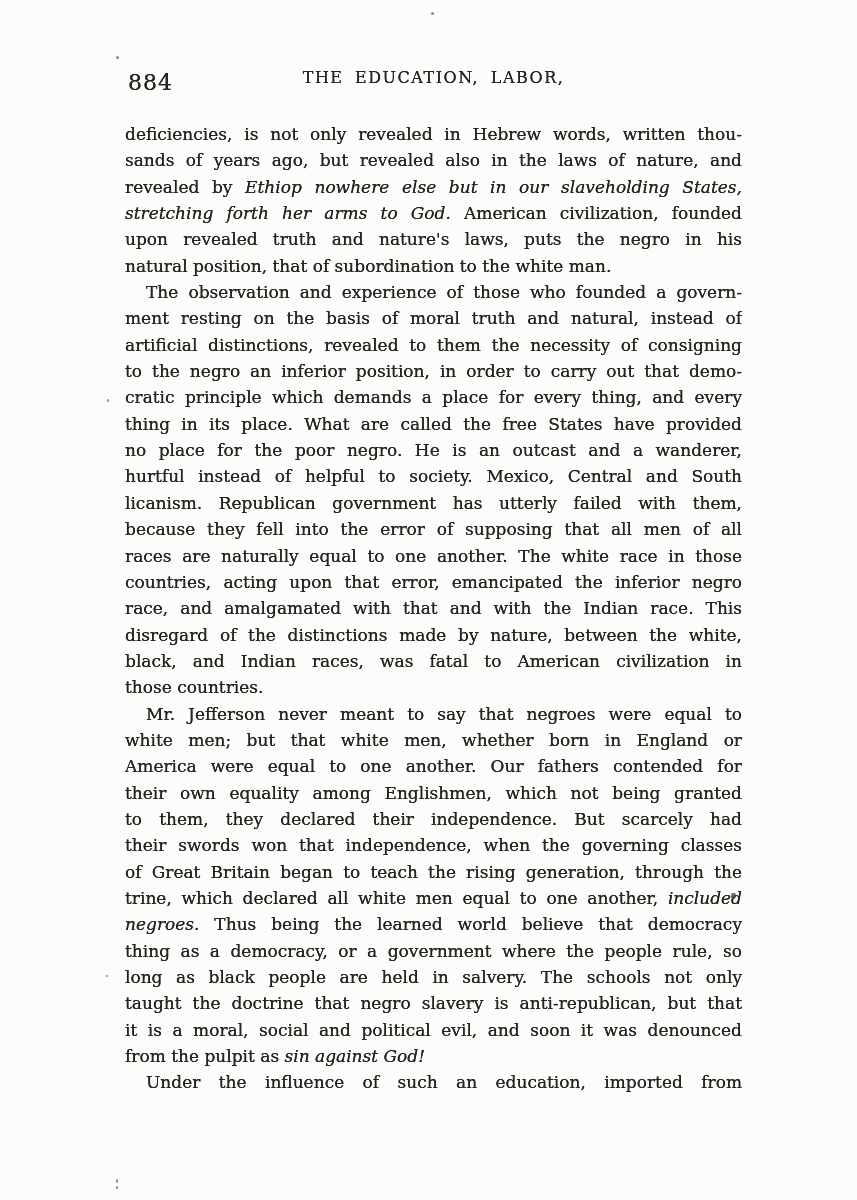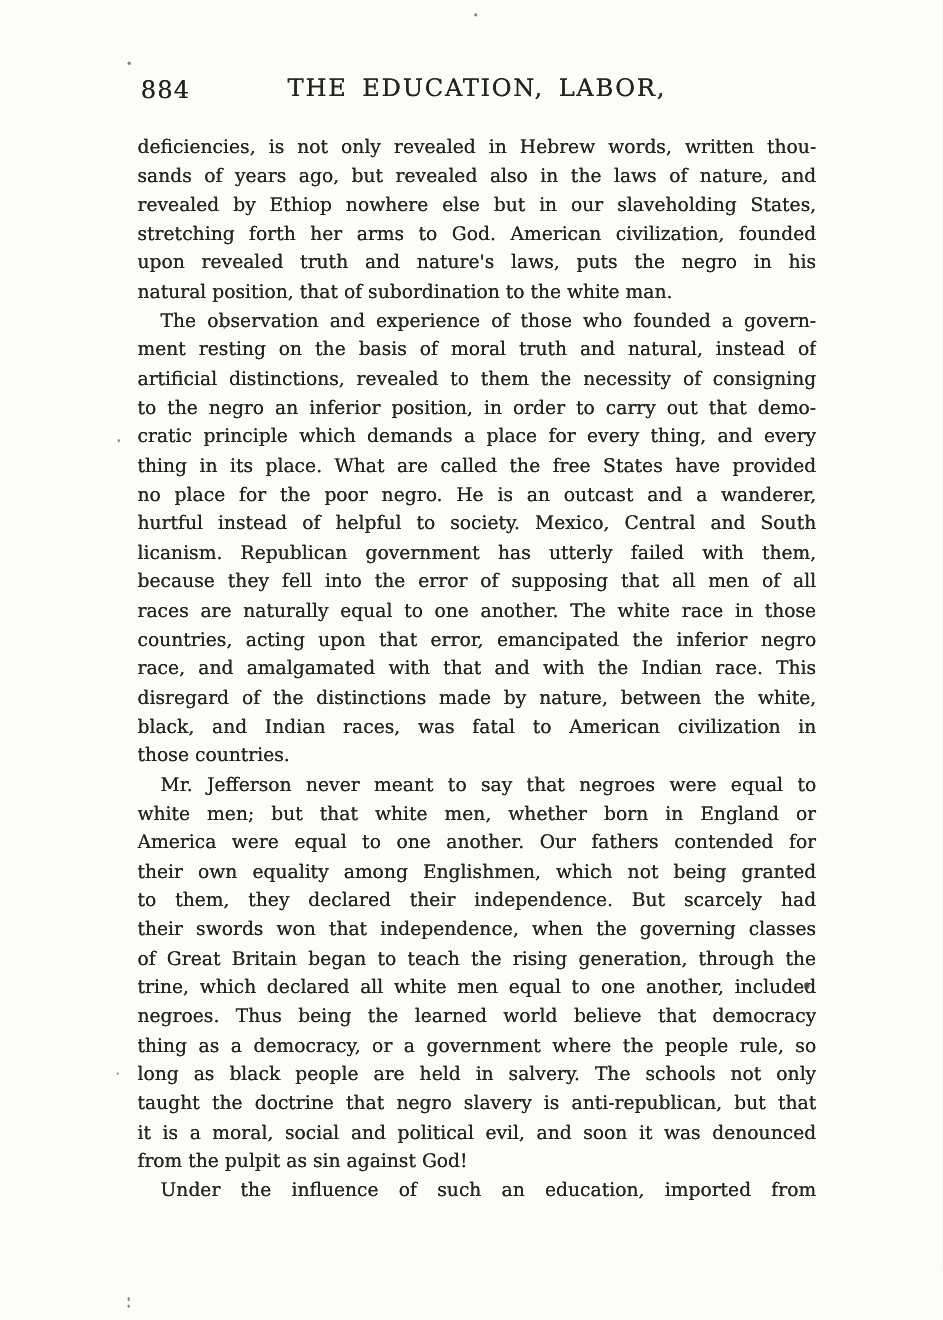--- a/index.html
+++ b/index.html
@@ -14,39 +14,39 @@
   }
   .pageno{
     position:absolute;left:128px;top:72px;
     font-size:22px;line-height:1;
     letter-spacing:1px;
     text-shadow:0 0 .4px currentColor;
   }
   .running{
     position:absolute;left:125px;top:70px;width:617px;
     text-align:center;
-    font-size:22px;line-height:1;
+    font-size:16px;line-height:1;
     letter-spacing:1.5px;word-spacing:5px;
     text-shadow:0 0 .4px currentColor;
   }
   .textblock{
     position:absolute;left:125px;top:121px;width:617px;
     font-size:17px;
     text-shadow:0 0 .3px currentColor;
   }
   .line{
     height:26.35px;line-height:26.35px;
     overflow:hidden;
     text-align:justify;
   }
   .line::after{content:"";display:inline-block;width:100%;}
   .line.last{text-align:left;}
   .line.last::after{content:none;}
   .line.indent{text-indent:21px;}
-  .it{}
+  .it{font-style:italic;}
   .rm{font-style:normal;}
   .sp{
     position:absolute;display:block;
     background:#4a4640;border-radius:50%;opacity:.65;
   }
   .sp.smudge{border-radius:40%;opacity:.8;}
 </style>
 </head>
 <body>
 

